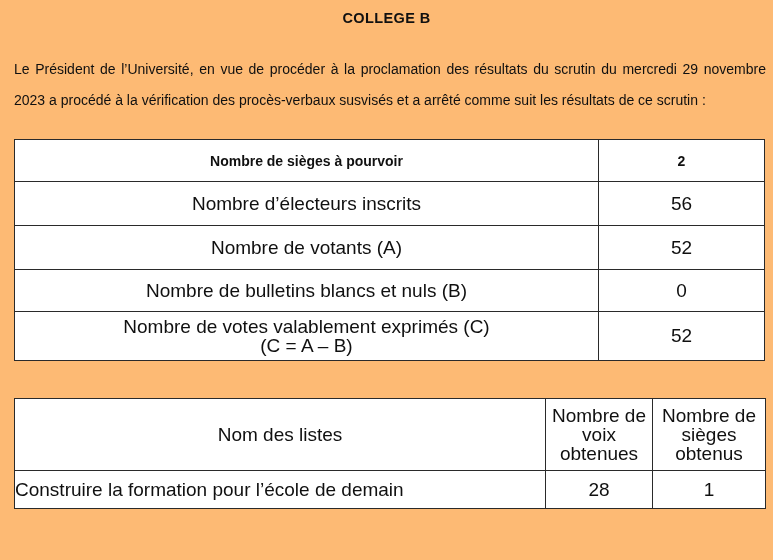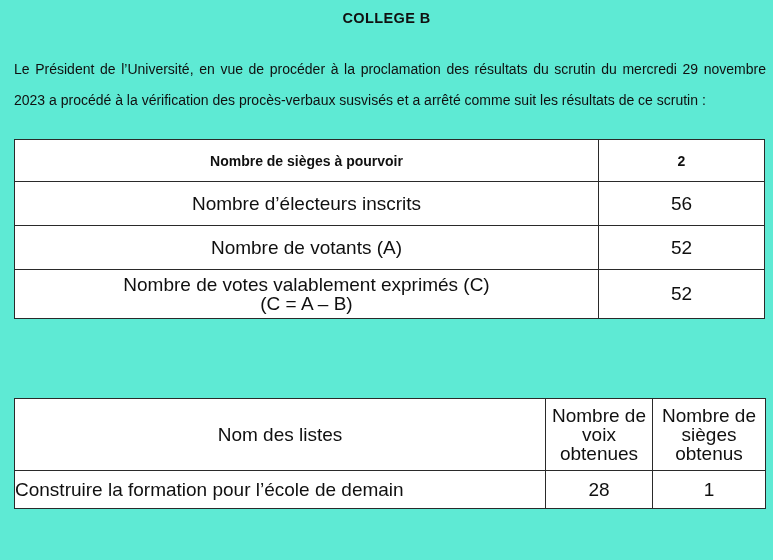--- a/index.html
+++ b/index.html
@@ -12,21 +12,21 @@
     height: 560px;
     overflow: hidden;
     font-family: "Liberation Sans", sans-serif;
     color: #101010;
     -webkit-font-smoothing: antialiased;
   }
   .page {
     position: relative;
     width: 773px;
     height: 560px;
-    background: #5eead4;
+    background: #fdba74;
   }
 
   
   .doc-title {
     position: absolute;
     top: 10px;
     left: 0;
     width: 773px;
     text-align: center;
     font-size: 14.5px;
@@ -149,20 +149,24 @@
         <td class="label">Nombre de sièges à pourvoir</td>
         <td class="value">2</td>
       </tr>
       <tr class="r2">
         <td class="label">Nombre d’électeurs inscrits</td>
         <td class="value">56</td>
       </tr>
       <tr class="r3">
         <td class="label">Nombre de votants (A)</td>
         <td class="value">52</td>
+      </tr>
+      <tr class="r4">
+        <td class="label">Nombre de bulletins blancs et nuls (B)</td>
+        <td class="value">0</td>
       </tr>
       <tr class="r5">
         <td class="label">
           <span class="sub">Nombre de votes valablement exprimés (C)</span>
           <span class="sub">(C = A – B)</span>
         </td>
         <td class="value">52</td>
       </tr>
     </tbody>
   </table>

